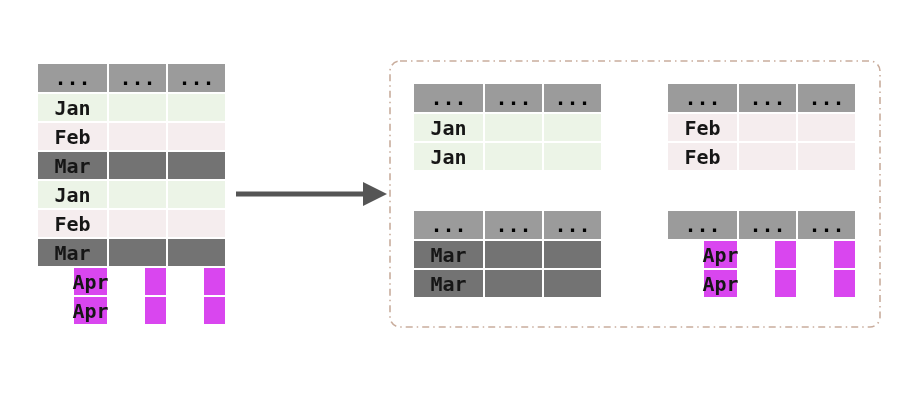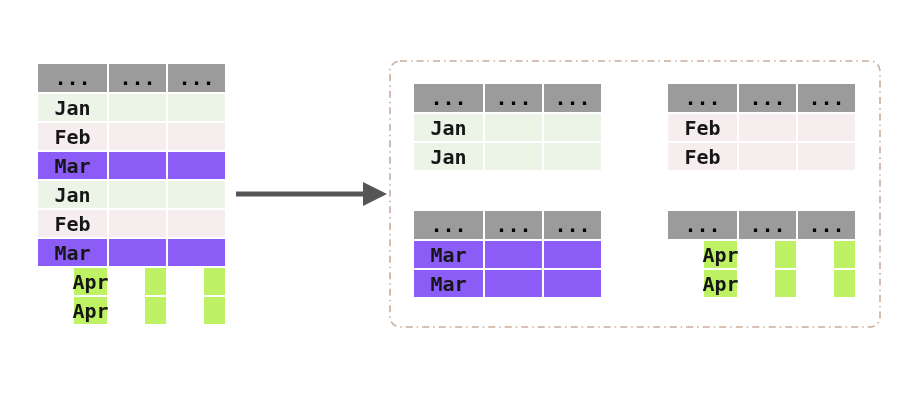--- a/index.html
+++ b/index.html
@@ -28,22 +28,22 @@
     white-space: pre;
   }
   .hdr {
     height: 28px;
     background: #9b9b9b;
     color: #000000;
     font-size: 20px;
   }
   .g { background: #ecf4e7; }  
   .p { background: #f5edee; }  
-  .b { background: #8b5cf6; }  
-  .o { background: #bef264; margin-left: 36px; }  
+  .b { background: #737373; }  
+  .o { background: #d946ef; margin-left: 36px; }  
 
   .src { left: 38px;  top: 64px; }
   .tl  { left: 414px; top: 84px; }
   .tr  { left: 668px; top: 84px; }
   .bl  { left: 414px; top: 211px; }
   .br  { left: 668px; top: 211px; }
 
   .arrow {
     position: absolute;
     left: 236px;

